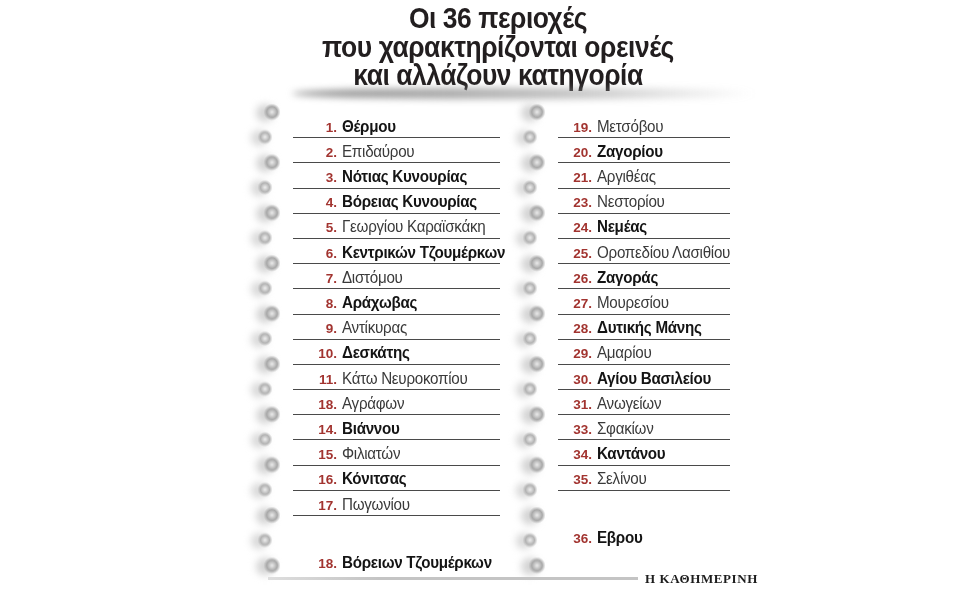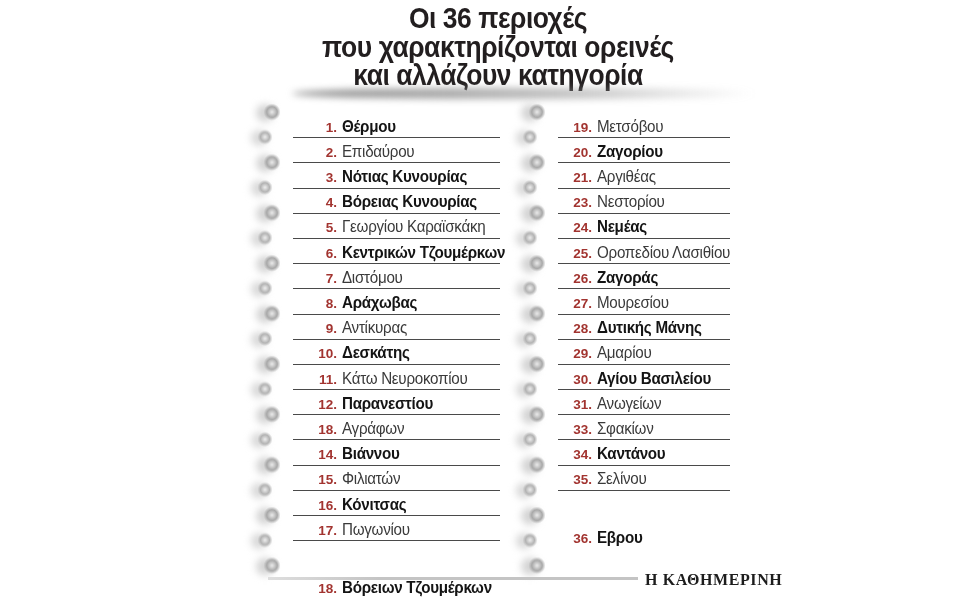--- a/index.html
+++ b/index.html
@@ -45,21 +45,21 @@
         background-image:
           radial-gradient(circle 8.5px at 17px 12px, #e2e2e2 8%, #a8a8a8 62%, rgba(168,168,168,0) 100%),
           radial-gradient(circle 7.5px at 10px 37px, #e6e6e6 8%, #b2b2b2 60%, rgba(178,178,178,0) 100%);
         background-size:30px 50.4px;background-repeat:repeat-y;filter:blur(0.5px);}
 
   
   .footer-line{position:absolute;left:268px;top:577px;width:370px;height:3px;
                background:linear-gradient(to right,#dedede,#c4c4c4 30%,#c4c4c4);}
   .source{position:absolute;left:645px;top:571px;
           font-family:"Liberation Serif","DejaVu Serif",serif;
-          font-weight:bold;font-size:16px;letter-spacing:0.6px;color:#1d1d1d;}
+          font-weight:bold;font-size:13px;letter-spacing:0.6px;color:#1d1d1d;}
 </style>
 </head>
 <body>
 
 <div class="stage" style="--red: #a23430;">
 
   <h1 class="title">
     <span>Οι 36 περιοχές</span><br>
     <span>που χαρακτηρίζονται ορεινές</span><br>
     <span>και αλλάζουν κατηγορία</span>
@@ -109,24 +109,20 @@
         </div>
         <div class="row">
           <span class="num">10.</span>
           <span class="name bold">Δεσκάτης</span>
         </div>
         <div class="row">
           <span class="num">11.</span>
           <span class="name">Κάτω Νευροκοπίου</span>
         </div>
         <div class="row">
-          <span class="num">12.</span>
-          <span class="name bold">Παρανεστίου</span>
-        </div>
-        <div class="row">
           <span class="num">18.</span>
           <span class="name">Αγράφων</span>
         </div>
         <div class="row">
           <span class="num">14.</span>
           <span class="name bold">Βιάννου</span>
         </div>
         <div class="row">
           <span class="num">15.</span>
           <span class="name">Φιλιατών</span>

